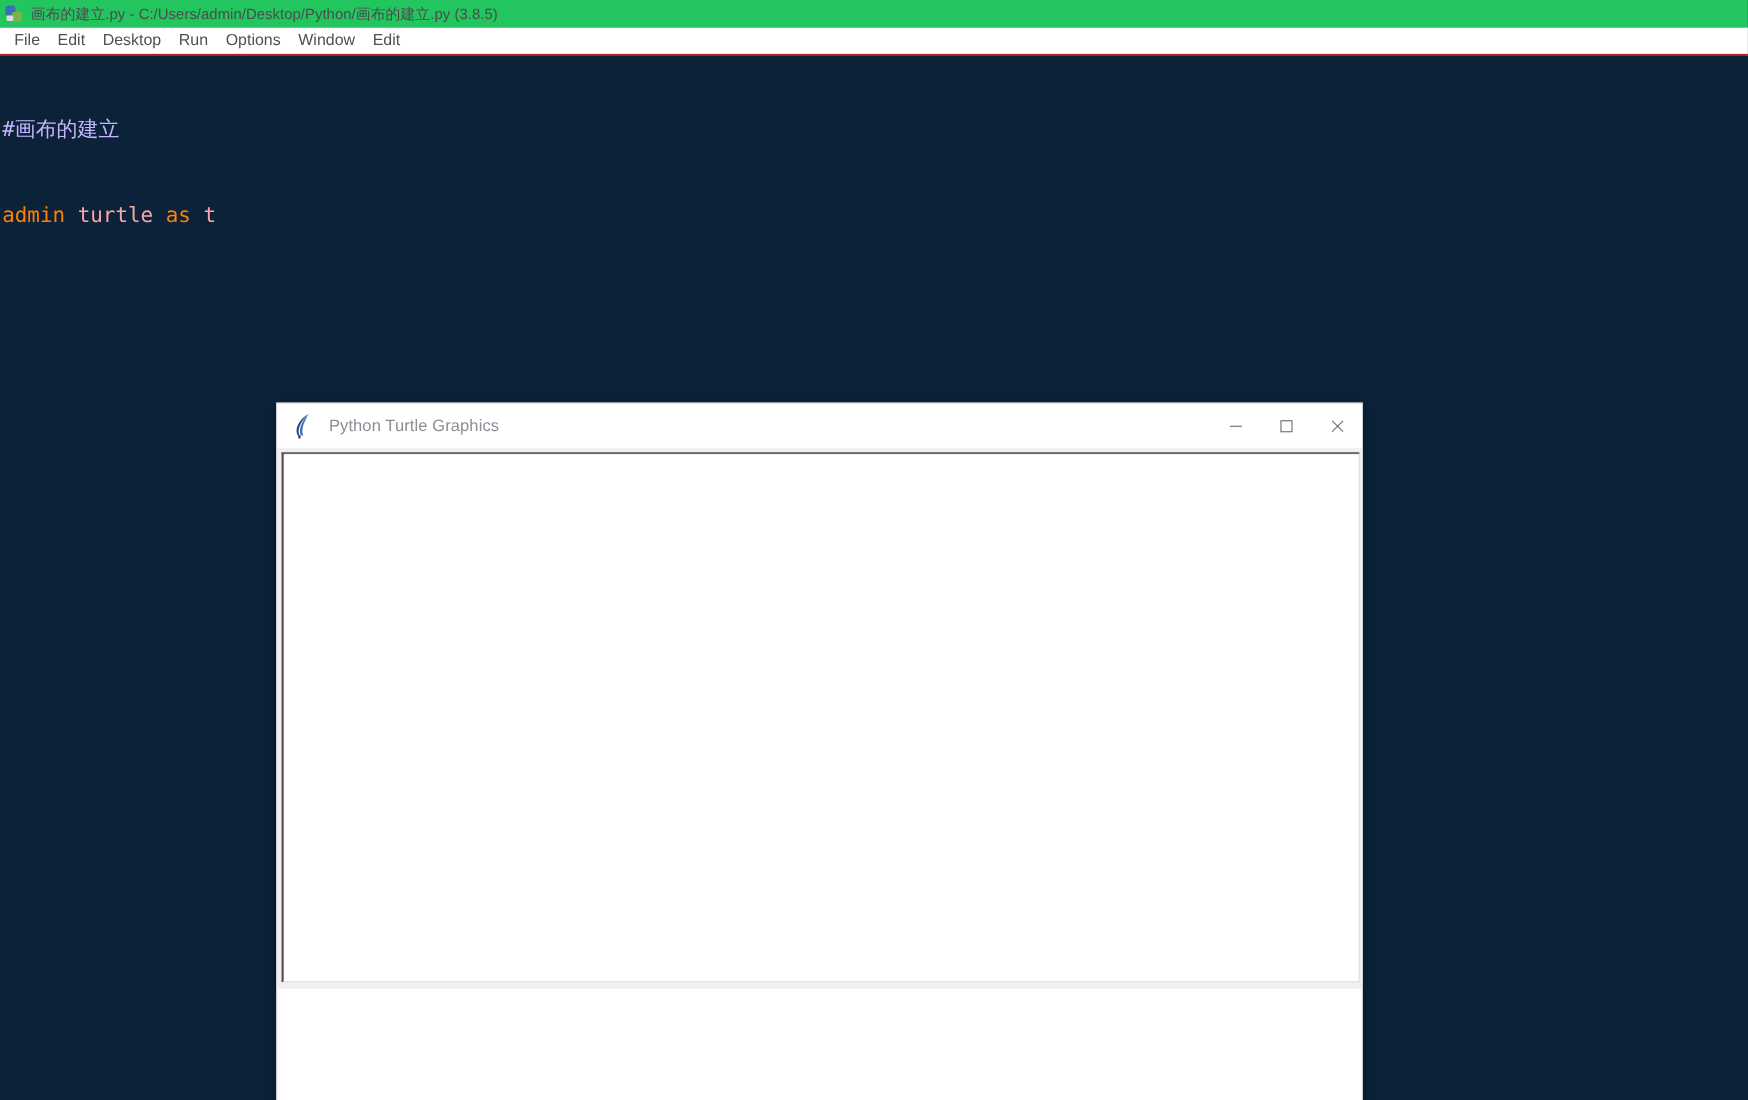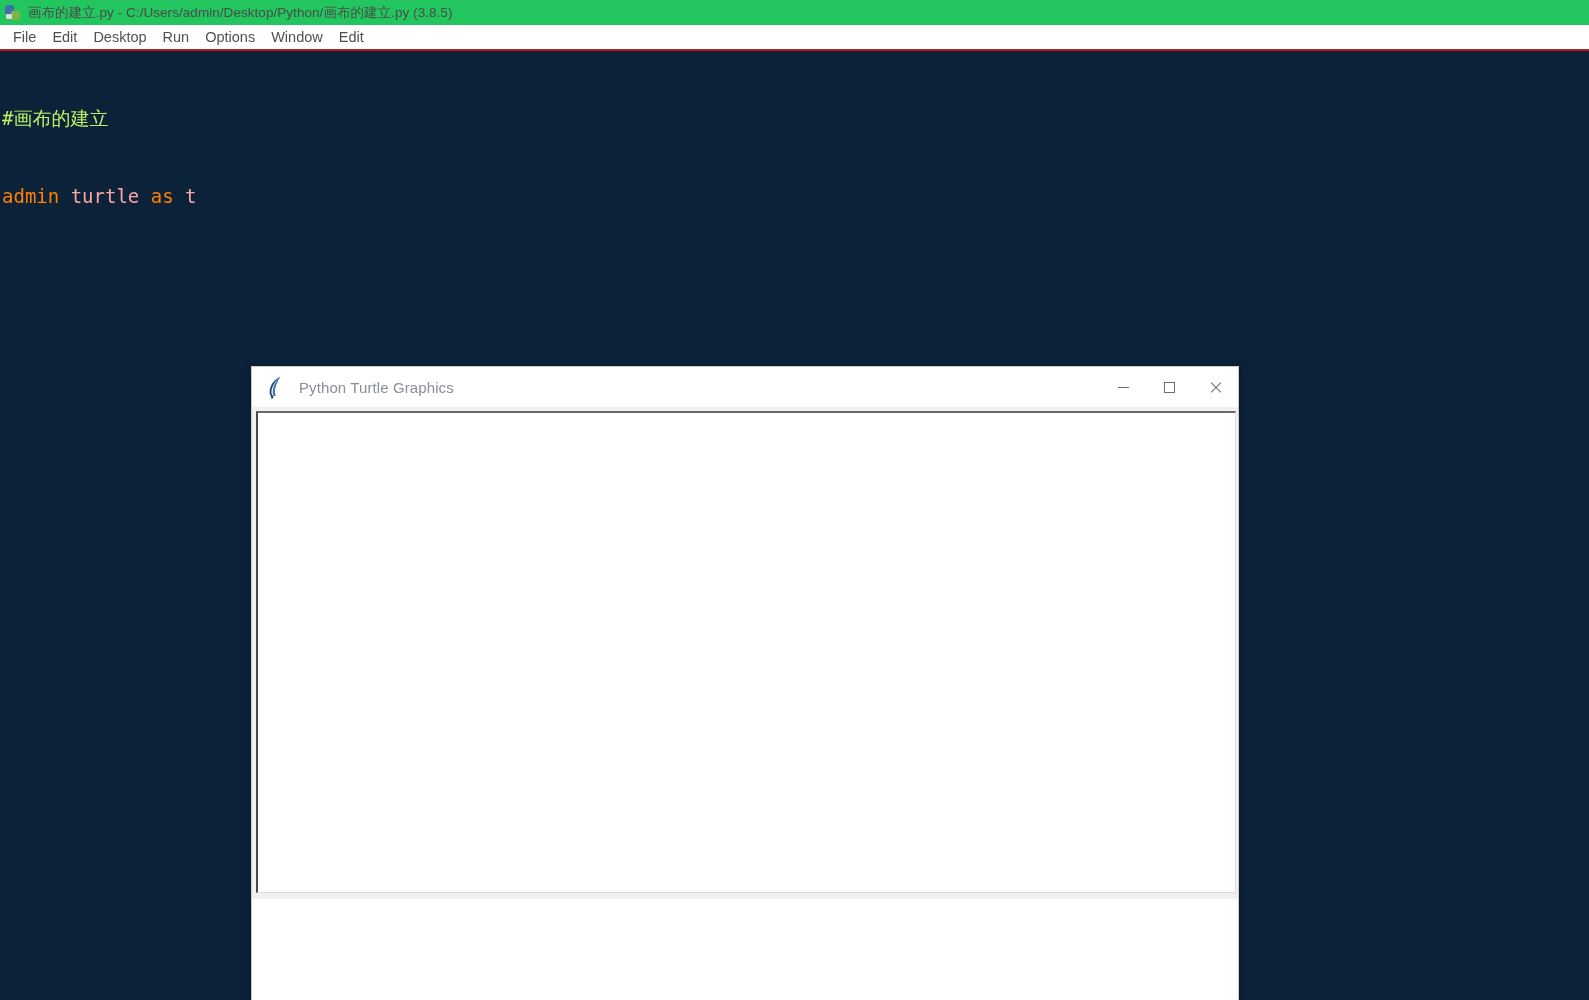--- a/index.html
+++ b/index.html
@@ -99,21 +99,21 @@
     width: 1589px;
     height: 949px;
     background: #0b2239;
     padding: 2px 0 0 2px;
     font-family: "DejaVu Sans Mono", "Liberation Mono", monospace;
     font-size: 19px;
     line-height: 26px;
     white-space: pre;
   }
   .code-line { height: 26px; white-space: pre; }
-  .tok-comment { color: #bef264; }
+  .tok-comment { color: #c4b5fd; }
   .tok-keyword { color: #ff8000; }
   .tok-plain   { color: #fca5a5; }
 
   
   #turtle-window {
     position: absolute;
     left: 251px;
     top: 366px;
     width: 988px;
     height: 638px;

